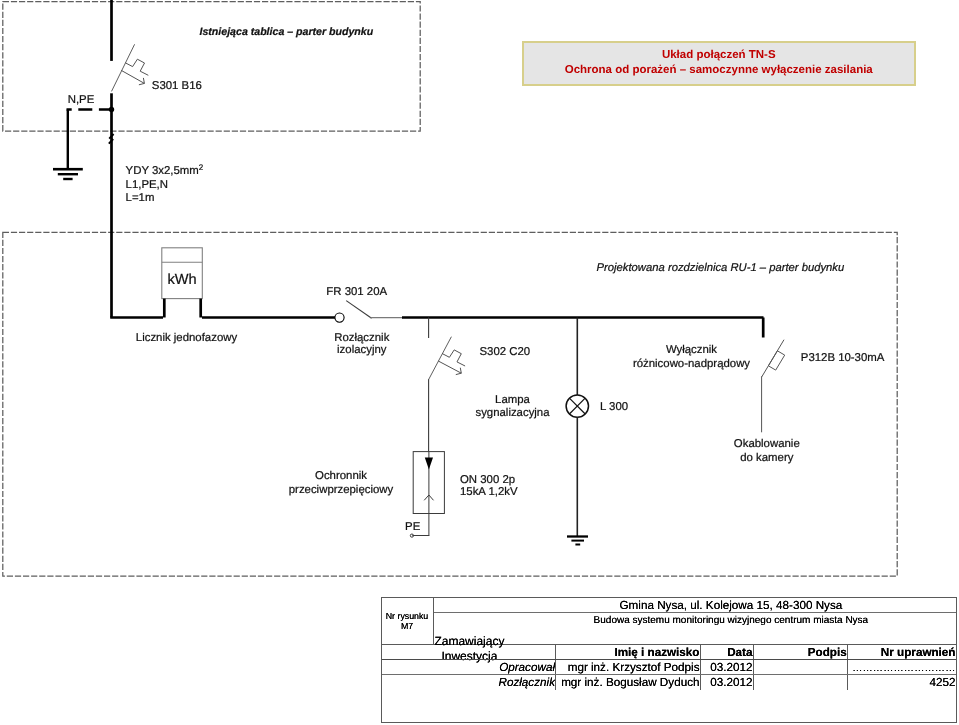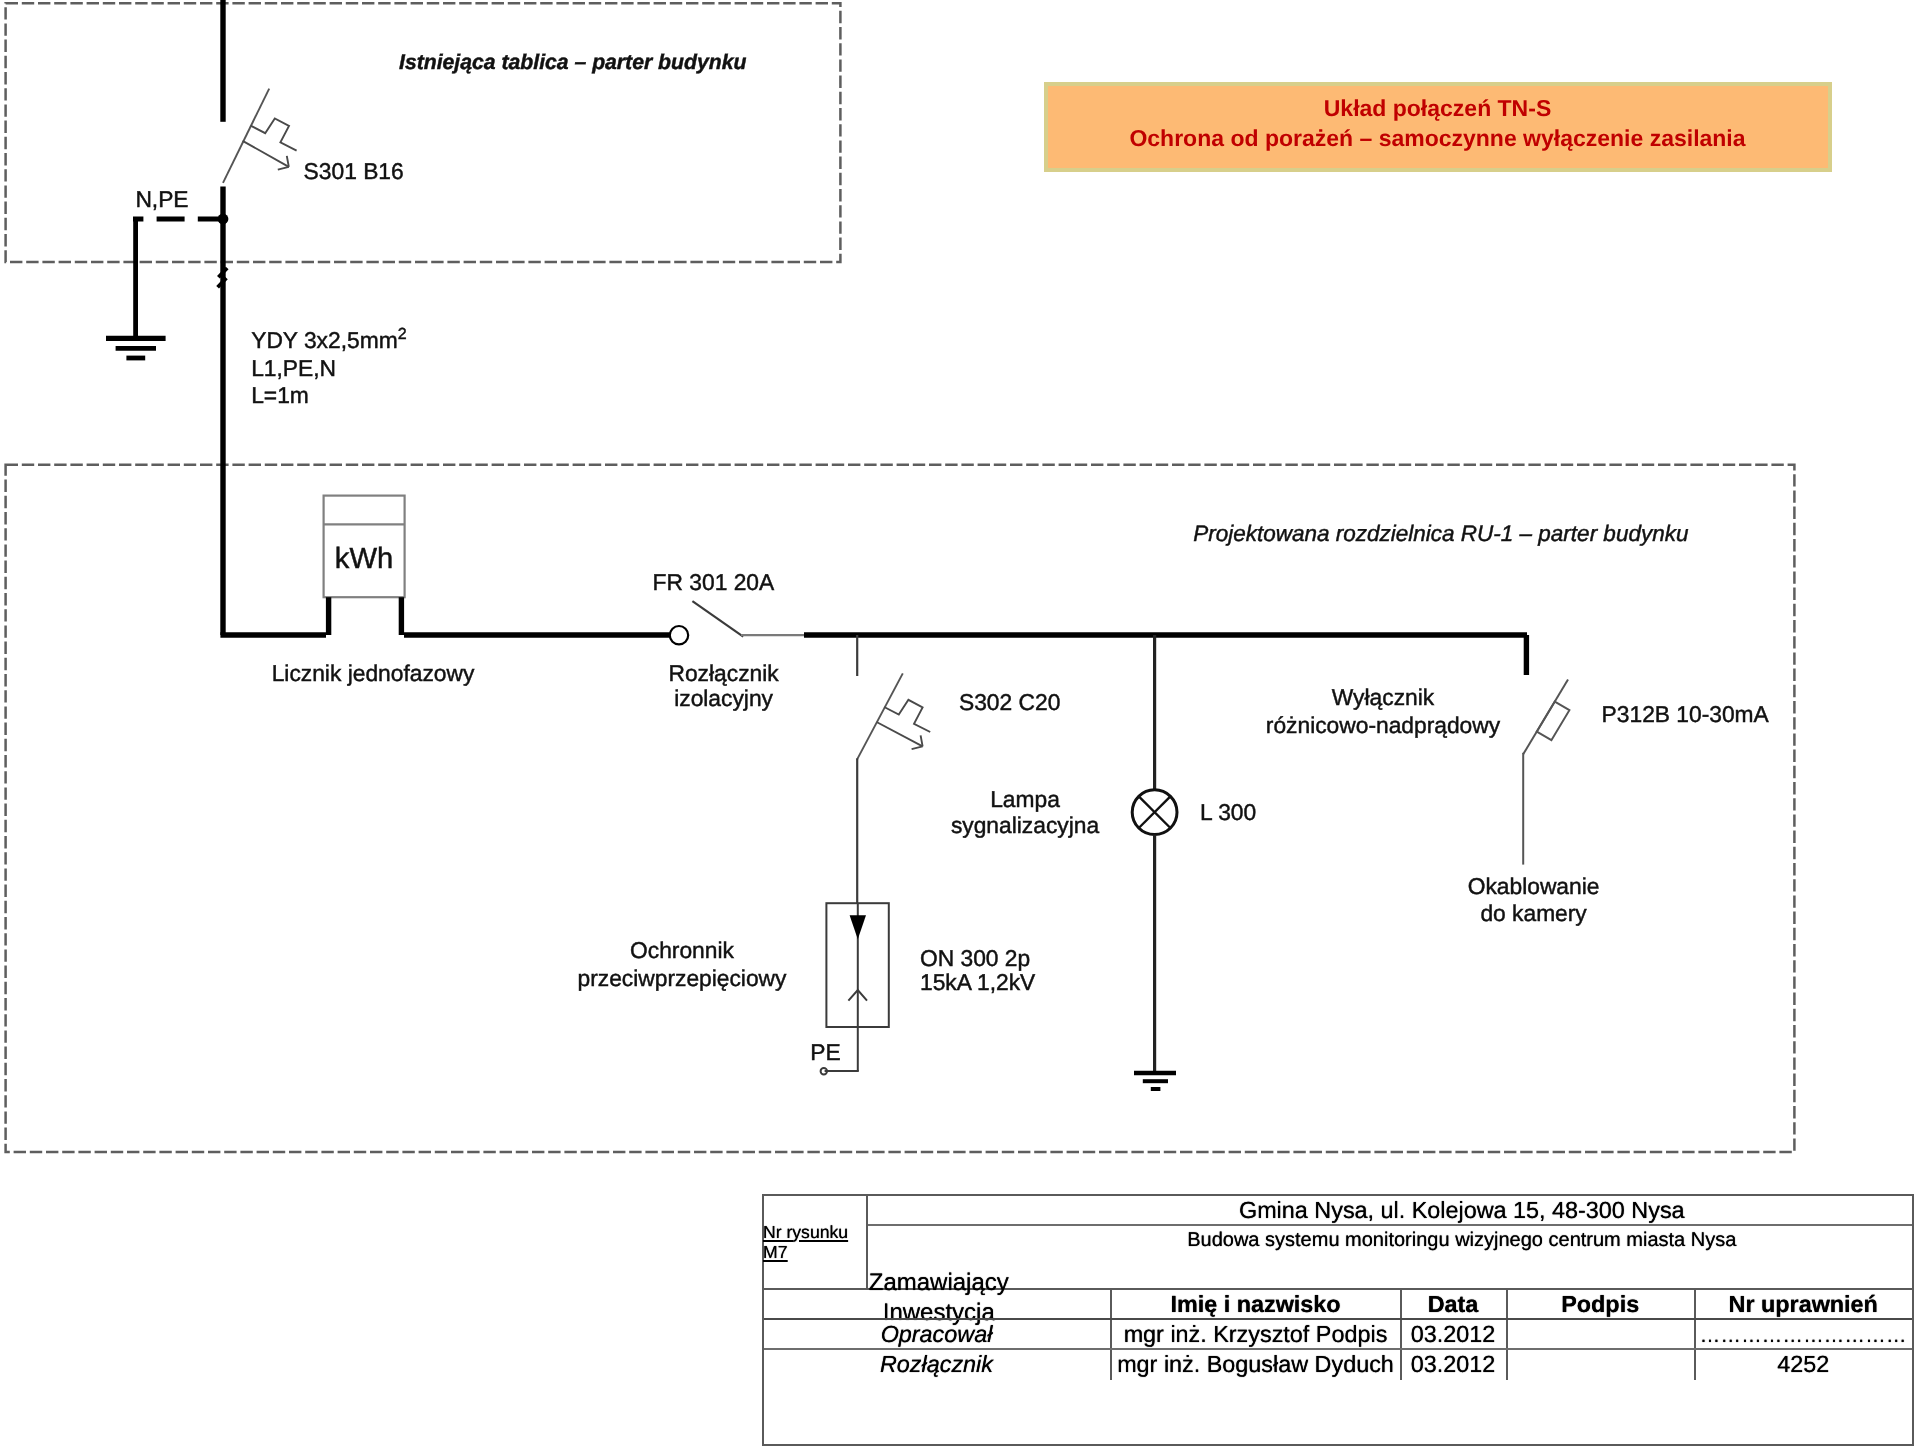--- a/index.html
+++ b/index.html
@@ -1,46 +1,46 @@
 <!DOCTYPE html>
 <html><head>
 <meta charset="utf-8">
 <style>
   html,body{margin:0;padding:0;}
   body{width:959px;height:725px;background:#ffffff;font-family:"Liberation Sans",sans-serif;overflow:hidden;position:relative;-webkit-font-smoothing:antialiased;text-rendering:geometricPrecision;}
   #root{position:absolute;left:0;top:0;width:959px;height:725px;will-change:opacity;}
   svg{position:absolute;left:0;top:0;}
   #titlebox{will-change:opacity;position:absolute;left:521.5px;top:41.0px;width:394.5px;height:45.2px;
-    box-sizing:border-box;border:2px solid #d7cf8b;background:#fdba74;
+    box-sizing:border-box;border:2px solid #d7cf8b;background:#e5e5e5;
     color:#C00000;font-weight:bold;text-align:center;}
   #titlebox .tb-line1{font-size:11.5px;line-height:13.4px;margin-top:6.3px;}
   #titlebox .tb-line2{font-size:11.5px;line-height:13.4px;margin-top:1.0px;}
 
   
   #titleblock{will-change:opacity;position:absolute;left:380.5px;top:596.5px;width:576px;height:126px;
     box-sizing:border-box;border:1.1px solid #5a5a5a;background:#fff;color:#000;}
   #titleblock div{box-sizing:border-box;text-shadow:0 0 0.45px currentColor;}
   #titleblock div, #titlebox div{will-change:opacity;}
   .tbk-head{height:32.5px;border-bottom:1.3px solid #5a5a5a;text-align:center;}
   .tbk-company{font-size:11.4px;font-weight:bold;line-height:13px;padding-top:0.8px;}
   .tbk-address{font-size:11.5px;font-weight:bold;line-height:13px;padding-top:0.4px;}
   .tbk-mid{height:47.2px;display:flex;border-bottom:1.3px solid #5a5a5a;}
-  .tbk-drawno{width:52px;border-right:1.1px solid #5a5a5a;text-align:left;
-     font-size:8.8px;line-height:10.5px;padding-top:13px;text-decoration:underline;}
+  .tbk-drawno{width:52px;border-right:1.1px solid #5a5a5a;text-align:center;
+     font-size:8.8px;line-height:10.5px;padding-top:13px;}
   .tbk-rows{flex:1;}
   .tbk-row{height:15.73px;border-bottom:1px solid #6e6e6e;display:flex;}
   .tbk-row:last-child{border-bottom:none;}
   .tbk-rlbl{width:72.8px;text-align:center;font-size:12.0px;line-height:15.2px;border-right:1.1px solid #5a5a5a;margin-top:36px;}
   .tbk-rval{flex:1;text-align:center;font-size:10.0px;line-height:15.6px;}
   .tbk-rval.big{font-size:11.7px;}
   .tbk-sig{height:45.8px;}
   .sig-row{height:15.27px;display:flex;border-bottom:1px solid #6e6e6e;}
   .sig-row:last-child{border-bottom:none;}
   .sig-head{border-bottom:1.2px solid #4a4a4a;font-weight:bold;}
-  .sig-row>div{text-align:center;font-size:11.7px;line-height:15.1px;border-right:1.1px solid #5a5a5a;overflow:hidden;}
+  .sig-row>div{text-align:right;font-size:11.7px;line-height:15.1px;border-right:1.1px solid #5a5a5a;overflow:hidden;}
   .sig-row>div:last-child{border-right:none;}
   .sig-row .c0{width:174.5px;font-style:italic;}
   .sig-row .c1{width:144.5px;}
   .sig-row .c2{width:53px;}
   .sig-row .c3{width:94.2px;}
   .sig-row .c4{flex:1;}
   .sig-row .c4.dots{font-size:10.2px;letter-spacing:0.15px;line-height:18.2px;}
 </style>
 </head>
 <body>

